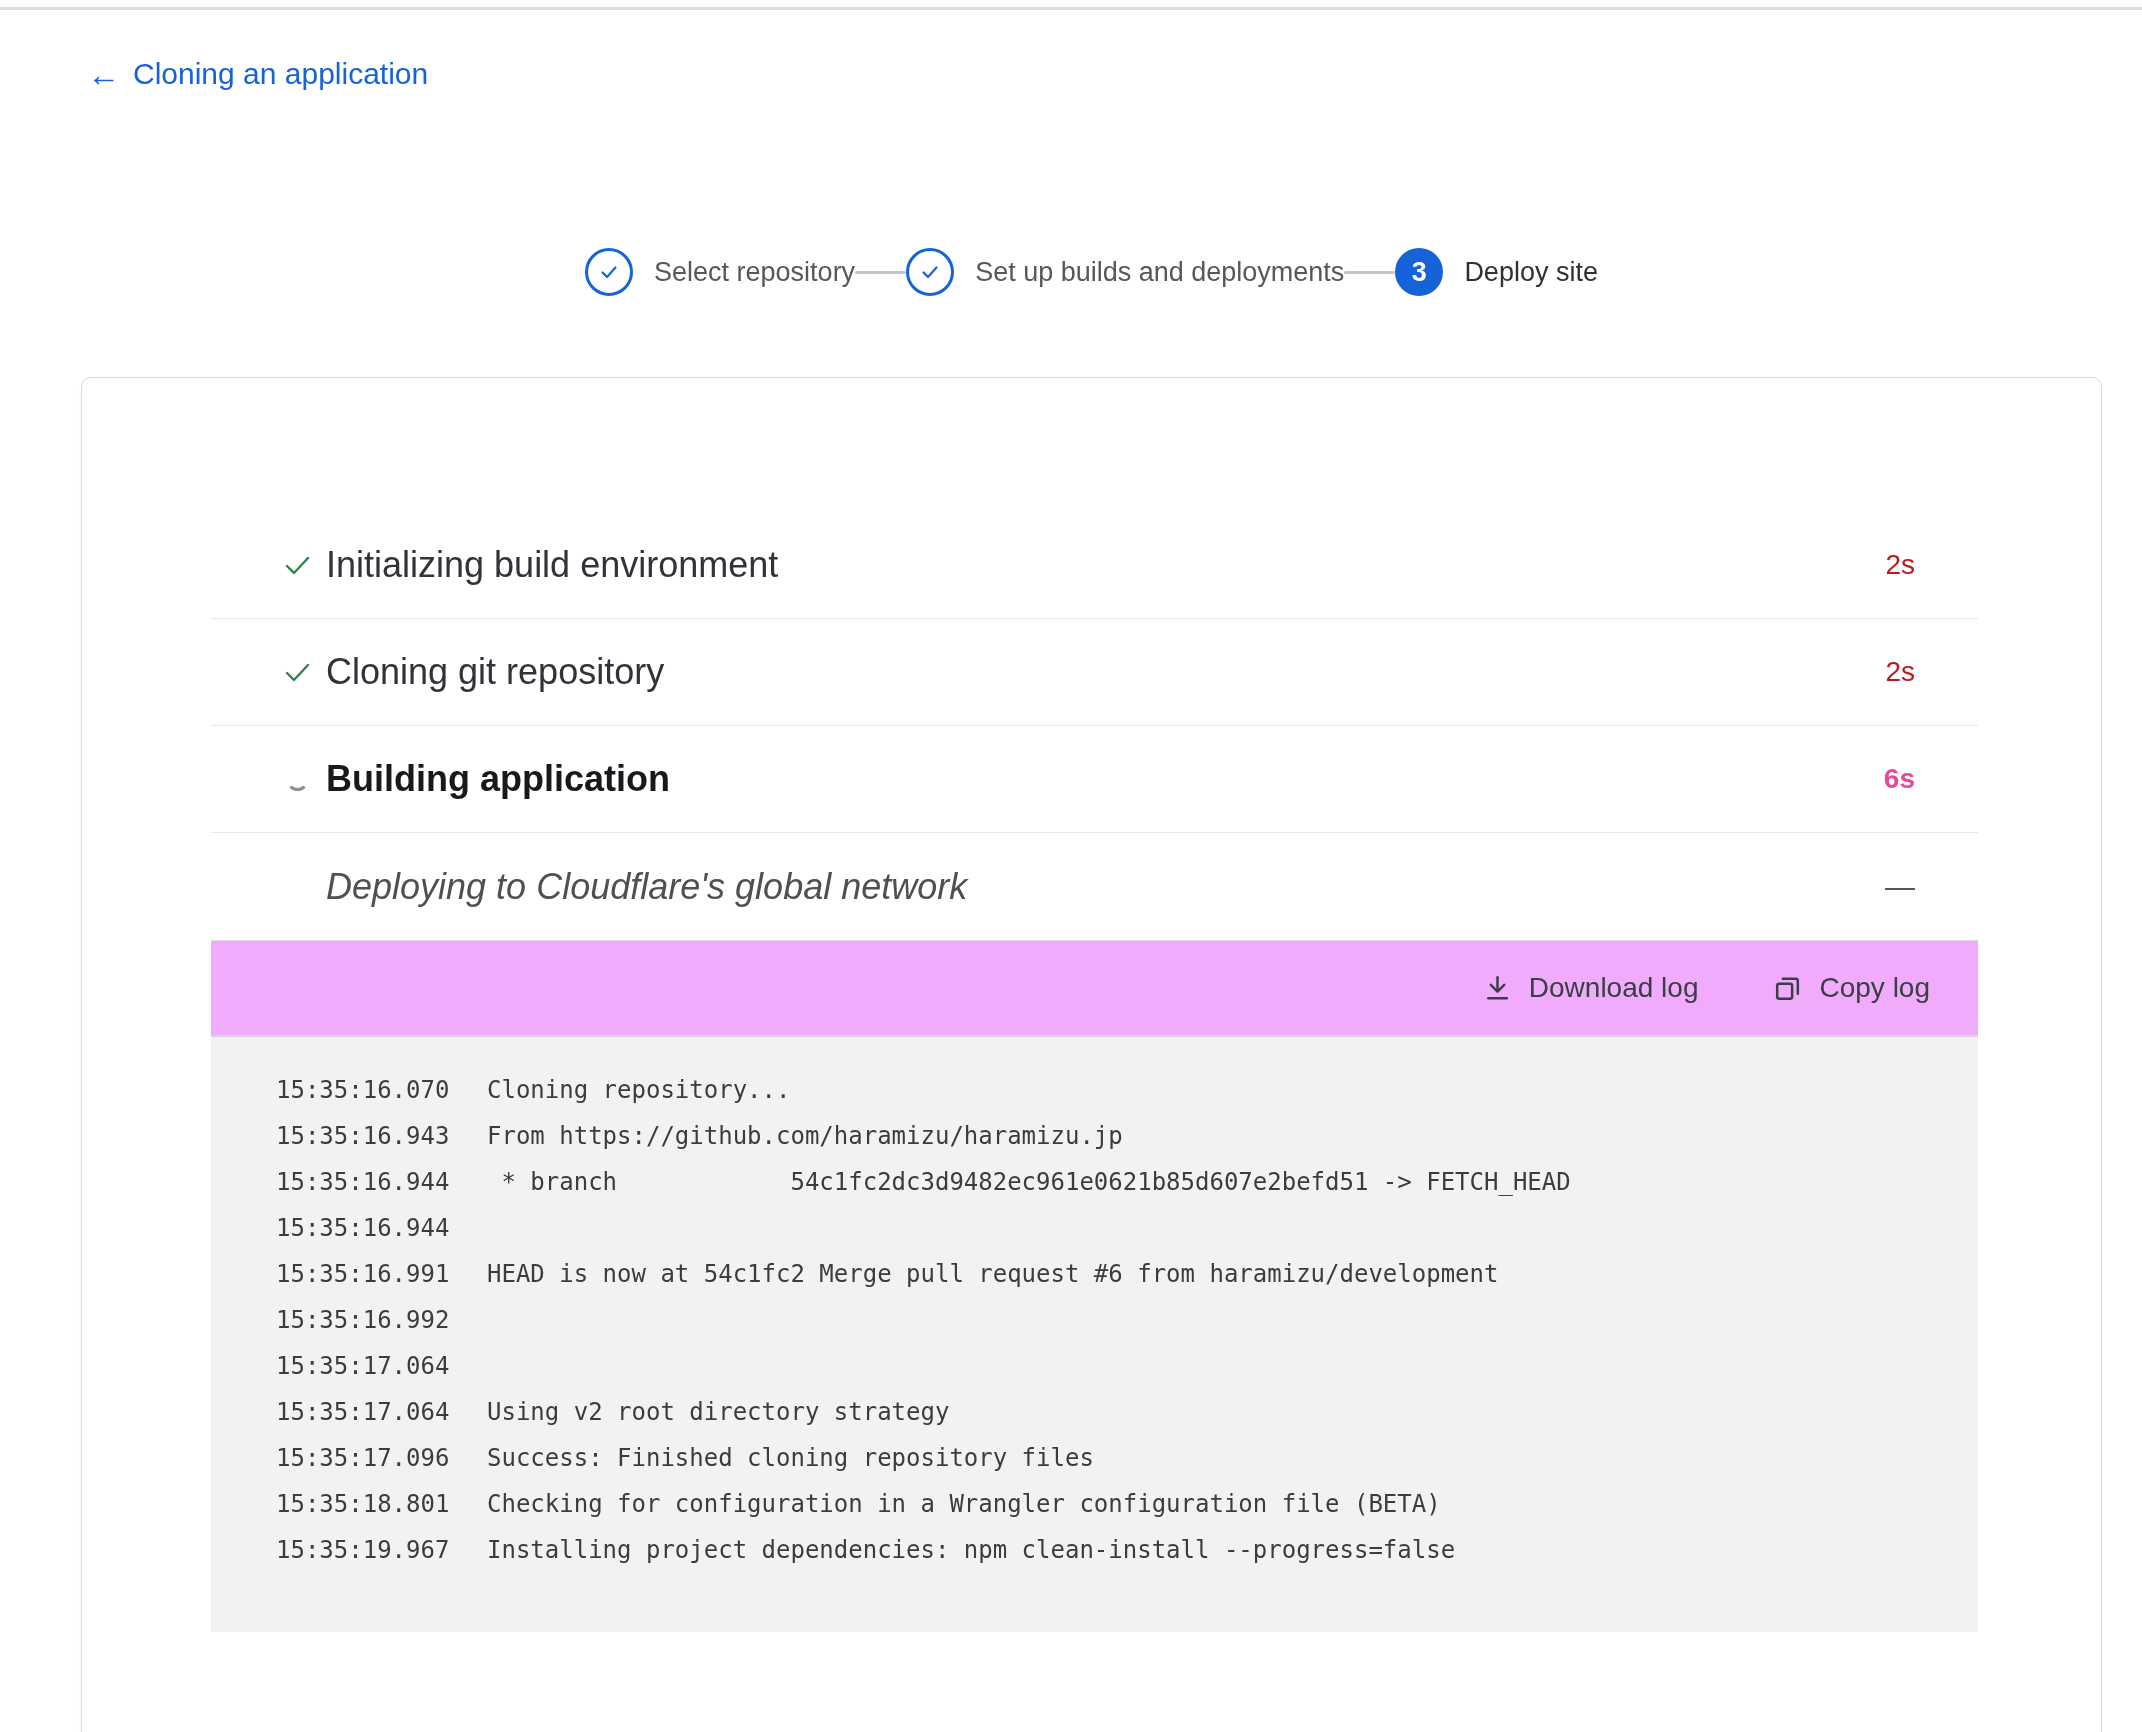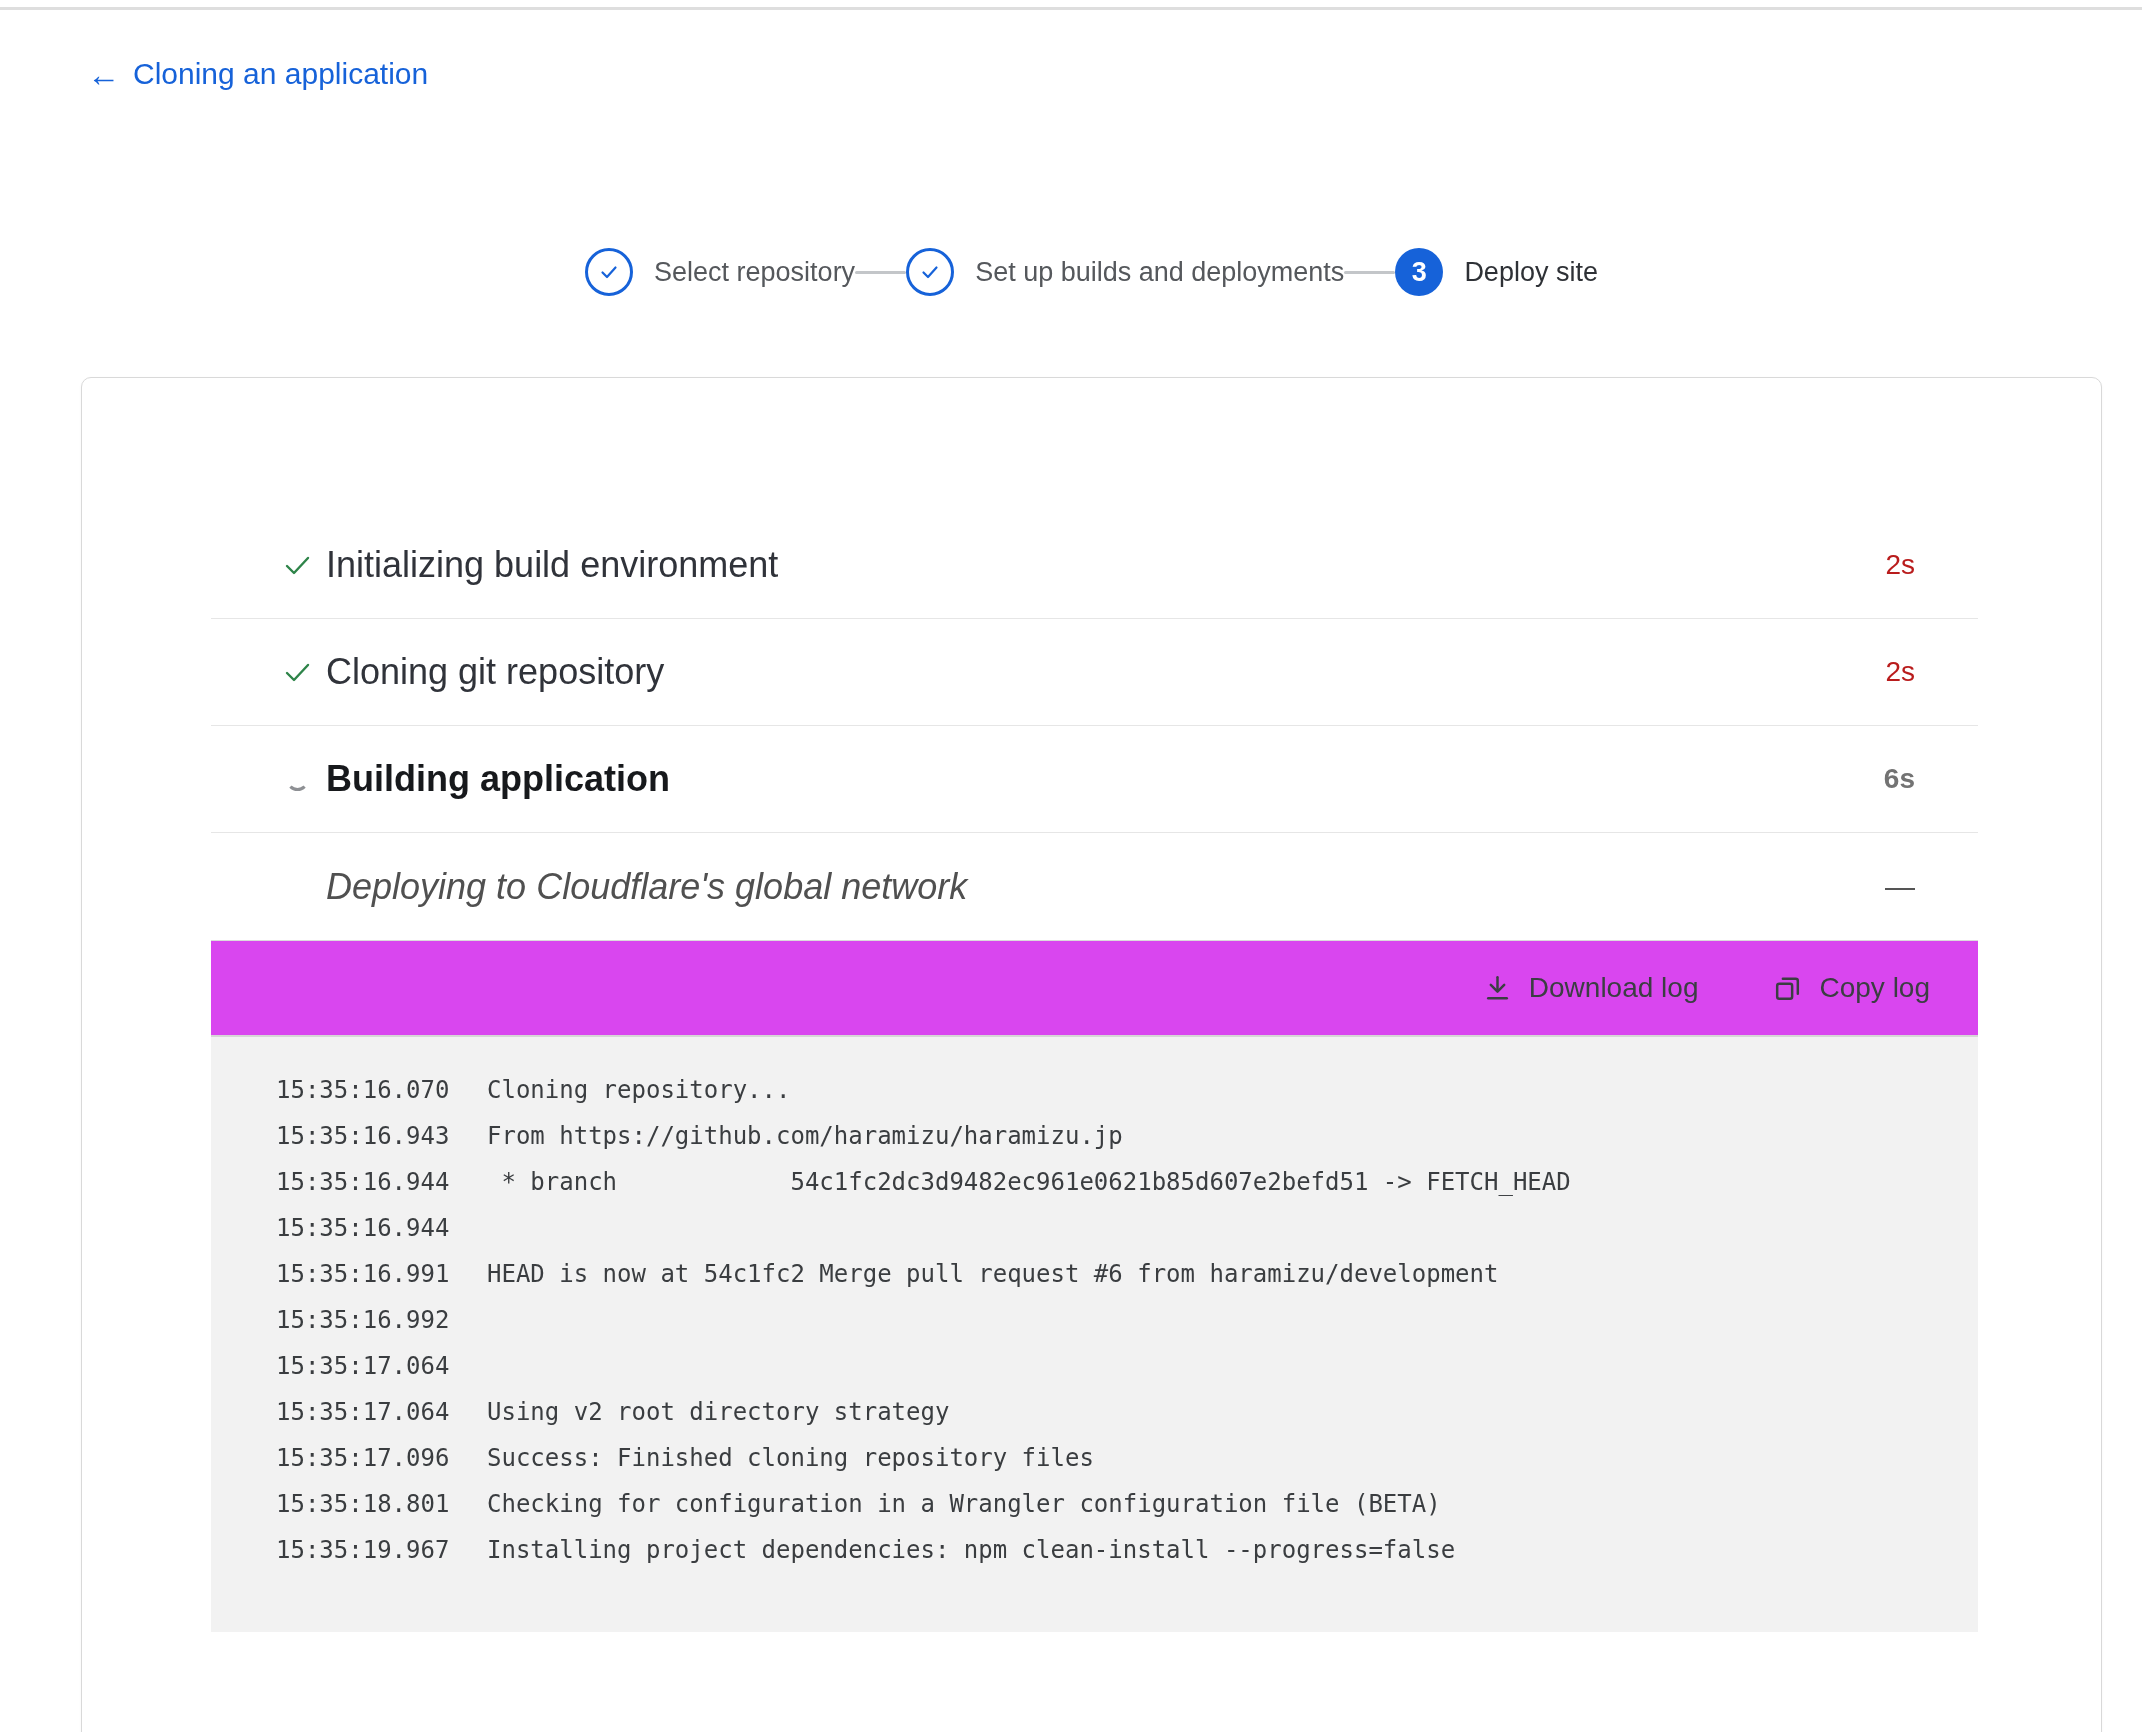--- a/index.html
+++ b/index.html
@@ -43,30 +43,30 @@
     color:var(--text-dark);letter-spacing:0.2px;line-height:41px;
   }
   .steps-wrap{margin:134px 123px 0 129px;}
   .build-row{height:107px;display:flex;align-items:center;border-bottom:1px solid #e6e6e6;}
   .build-row.pending{border-bottom:none;}
   .row-icon{width:30px;margin-left:71px;display:flex;align-items:center;justify-content:center;color:var(--success-green);flex:none;}
   .row-label{margin-left:14px;font-size:36px;color:#30333a;}
   .build-row.running .row-label{font-weight:700;color:#17191c;}
   .build-row.pending .row-label{font-style:italic;color:#505050;}
   .row-duration{margin-left:auto;margin-right:63px;font-size:28px;color:#b91c1c;}
-  .build-row.running .row-duration{font-weight:700;color:#737373;}
+  .build-row.running .row-duration{font-weight:700;color:#ec4899;}
   .build-row.pending .row-duration{color:#555;font-size:30px;}
   .spinner{
     width:23px;height:23px;border-radius:50%;border:3px solid transparent;
     border-bottom-color:#8e9094;display:inline-block;animation:spin 1.2s linear infinite;
   }
   @keyframes spin{to{transform:rotate(360deg)}}
   .log-wrap{margin:0 123px 0 129px;}
   .log-header{
-    height:97px;background:#d946ef;border-top:1px solid #dcdcdc;border-bottom:2px solid #d6d6d6;
+    height:97px;background:#f0abfc;border-top:1px solid #dcdcdc;border-bottom:2px solid #d6d6d6;
     display:flex;align-items:center;justify-content:flex-end;gap:73px;padding-right:48px;
   }
   .log-btn{
     display:flex;align-items:center;gap:15px;background:none;border:none;padding:0;
     font-family:"Liberation Sans",sans-serif;font-size:28px;color:#3b3e42;cursor:pointer;
   }
   .log-btn svg{flex:none;}
   .log-body{
     background:#f2f2f2;padding:30px 20px 59px 65px;min-height:554px;
   }

